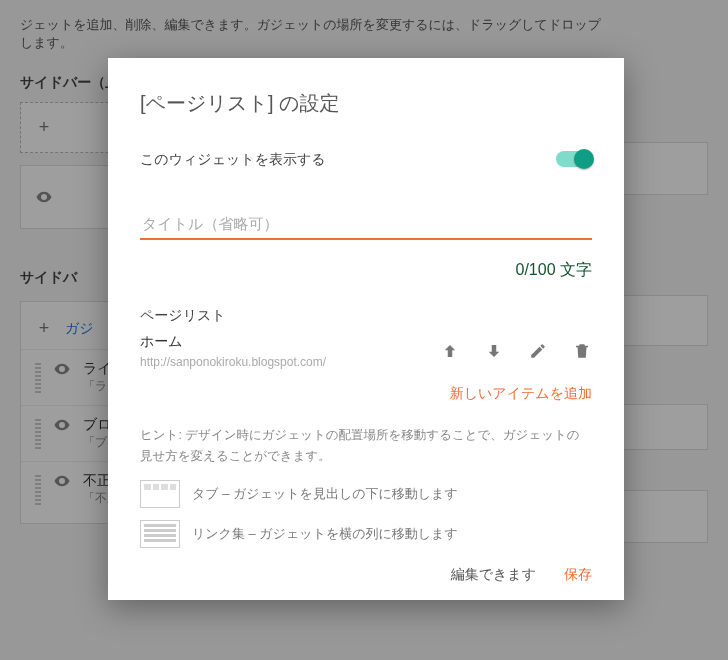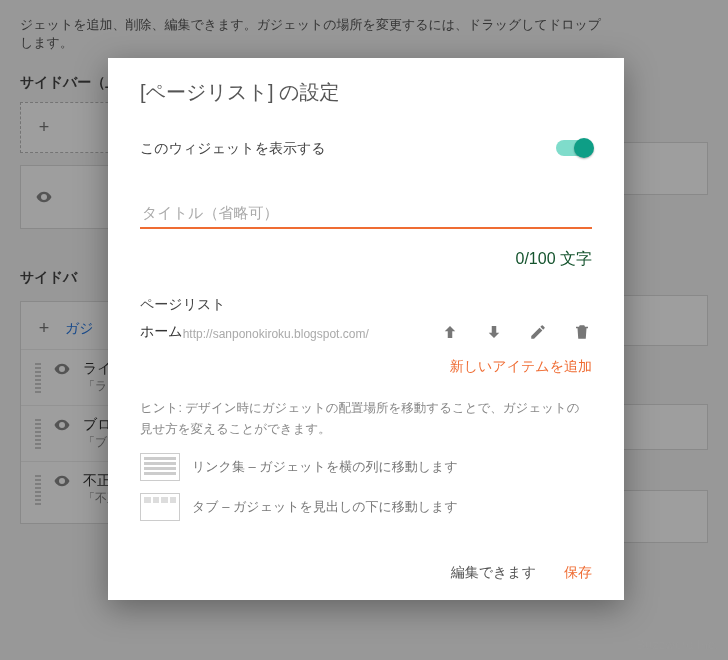--- a/index.html
+++ b/index.html
@@ -50,42 +50,42 @@
     }
 
     
     .modal {
       position: absolute;
       left: 108px; top: 58px;
       width: 516px; height: 542px;
       background: #fff;
       box-shadow: 0 8px 30px rgba(0,0,0,0.35);
       z-index: 10;
-      padding: 21px 32px 18px;
+      padding: 32px 32px 18px;
       display: flex; flex-direction: column;
     }
     .modal-title { font-size: 20px; color: #555; font-weight: 400; }
     .toggle-row { display:flex; align-items:flex-start; justify-content:space-between; margin-top: 34px; color:#444; }
     .switch {
       width: 36px; height: 16px; border-radius: 10px; background: #7fdccb; position: relative;
     }
     .switch-knob {
       position:absolute; right:-2px; top:-2px; width:20px; height:20px; border-radius:50%;
       background:#0e9e86; box-shadow:0 1px 2px rgba(0,0,0,0.3);
     }
     .title-input {
       margin-top: 40px;
       border: none; border-bottom: 2px solid #ef6c33; width:100%;
       font-size: 15px; padding: 6px 2px; outline:none; color:#333;
     }
     .title-input::placeholder { color:#aaa; }
     .counter { text-align:right; color:#14532d; font-size:16px; margin-top:20px; }
     .sub-label { color:#444; margin-top: 26px; }
     .item-row { display:flex; align-items:center; margin-top: 8px; }
-    .item-info { display:flex; flex-direction:row; flex:1;text-align:center; }
+    .item-info { display:flex; flex-direction:column; flex:1; }
     .item-name { color:#333; }
     .item-url { color:#aaa; font-size:12px; margin-top:4px; display:block; }
     .item-actions { display:flex; gap:24px; color:#777; }
     .icon-btn { width:20px; height:20px; cursor:pointer; display:flex; align-items:center; justify-content:center; }
     .add-link { text-align:right; color:#ef6c33; margin-top:16px; font-size:14px; }
     .hint-text { color:#888; font-size:12.5px; line-height:1.7; margin-top:22px; }
     .layout-hint-row { display:flex; align-items:center; gap:12px; margin-top:12px; color:#777; font-size:13px; }
     .layout-thumb {
       width:40px; height:28px; border:1px solid #ccc; background:#fff; display:flex; flex-direction:column; gap:2px; padding:3px;
     }
@@ -229,39 +229,39 @@
           </svg>
       </div>
     </div>
   </div>
 
   <div class="add-link">新しいアイテムを追加</div>
 
   <div class="hint-text">ヒント: デザイン時にガジェットの配置場所を移動することで、ガジェットの見せ方を変えることができます。</div>
 
   <div class="layout-hint-row">
+    <div class="layout-thumb tab">
+      <div class="tbar">
+          <span></span>
+          <span></span>
+          <span></span>
+          <span></span>
+        </div>
+    </div>
+    <span>タブ – ガジェットを見出しの下に移動します</span>
+  </div>
+  <div class="layout-hint-row">
     <div class="layout-thumb list">
       <div class="line"></div>
         <div class="line"></div>
         <div class="line"></div>
         <div class="line"></div>
     </div>
     <span>リンク集 – ガジェットを横の列に移動します</span>
   </div>
-  <div class="layout-hint-row">
-    <div class="layout-thumb tab">
-      <div class="tbar">
-          <span></span>
-          <span></span>
-          <span></span>
-          <span></span>
-        </div>
-    </div>
-    <span>タブ – ガジェットを見出しの下に移動します</span>
-  </div>
 
   <div class="modal-actions">
     <span class="btn-cancel">編集できます</span>
     <span class="btn-save">保存</span>
   </div>
 </div>
 
 <div class="watermark">Buzzword Inc.</div>
 
 </body></html>

